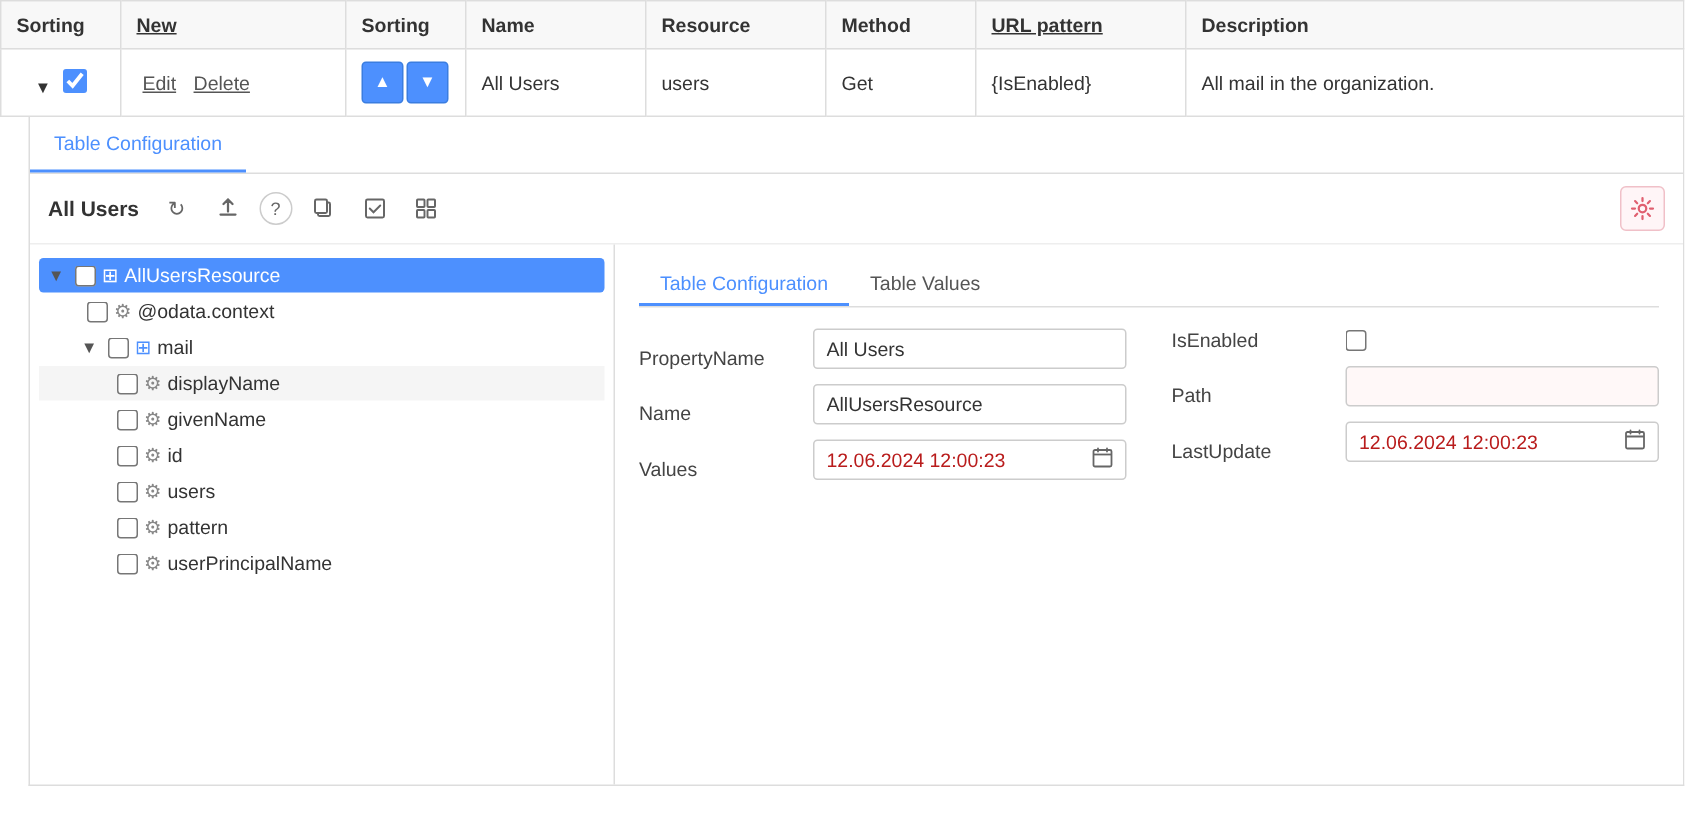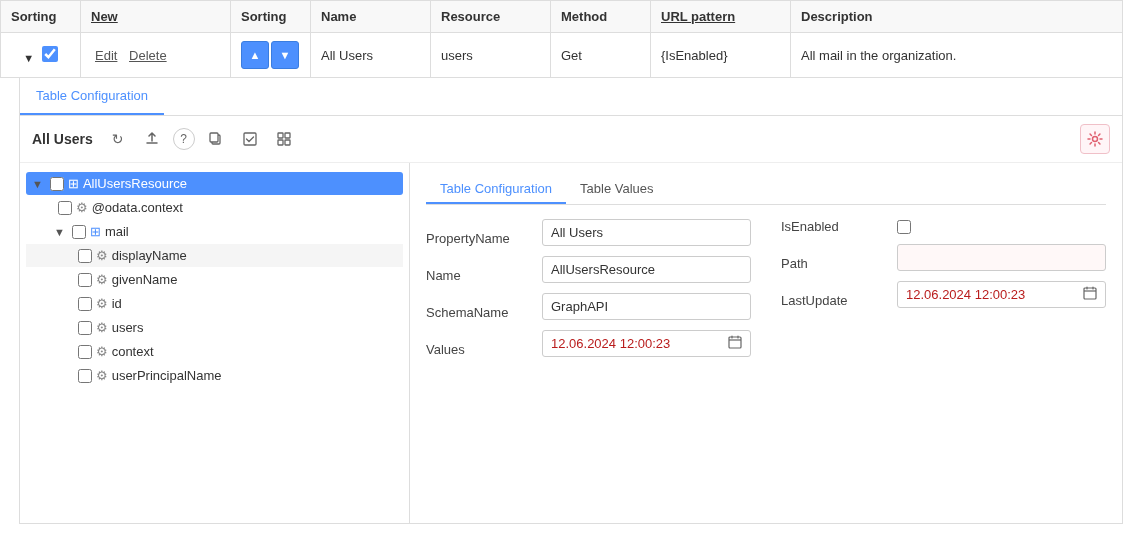--- a/index.html
+++ b/index.html
@@ -196,21 +196,21 @@
         <span style="width:40px; flex-shrink:0;"></span>
         <input type="checkbox" class="tree-cb" style="">
         <span class="gear-icon">⚙</span>
         <span>users</span>
       </div>
 
       <div class="tree-item" style="margin:1px 6px;">
         <span style="width:40px; flex-shrink:0;"></span>
         <input type="checkbox" class="tree-cb" style="">
         <span class="gear-icon">⚙</span>
-        <span>context</span>
+        <span>pattern</span>
       </div>
 
       <div class="tree-item" style="margin:1px 6px;">
         <span style="width:40px; flex-shrink:0;"></span>
         <input type="checkbox" class="tree-cb" style="">
         <span class="gear-icon">⚙</span>
         <span>userPrincipalName</span>
       </div>
     </div>
 
@@ -223,24 +223,20 @@
       <div style="display:flex; gap:30px;">
 
         <div style="flex:1;">
           <div class="form-row">
             <span class="form-label">PropertyName</span>
             <input type="text" class="form-input" value="All Users" style="">
           </div>
           <div class="form-row">
             <span class="form-label">Name</span>
             <input type="text" class="form-input" value="AllUsersResource" style="">
-          </div>
-          <div class="form-row">
-            <span class="form-label">SchemaName</span>
-            <input type="text" class="form-input" value="GraphAPI" style="">
           </div>
           <div class="form-row">
             <span class="form-label">Values</span>
             <div class="form-input-date" style="display:flex; align-items:center; border:1px solid #ccc; border-radius:3px; padding:4px 8px; flex:1;">
               <span style="flex:1; font-size:13px;">12.06.2024 12:00:23</span>
               <button class="date-cal-btn">
                 <svg width="14" height="14" viewBox="0 0 14 14" fill="none">
                     <rect x="1" y="2" width="12" height="11" rx="1" stroke="#666" stroke-width="1.2"></rect>
                     <path d="M1 5h12" stroke="#666" stroke-width="1.2"></path>
                     <path d="M4 1v2M10 1v2" stroke="#666" stroke-width="1.2" stroke-linecap="round"></path>

